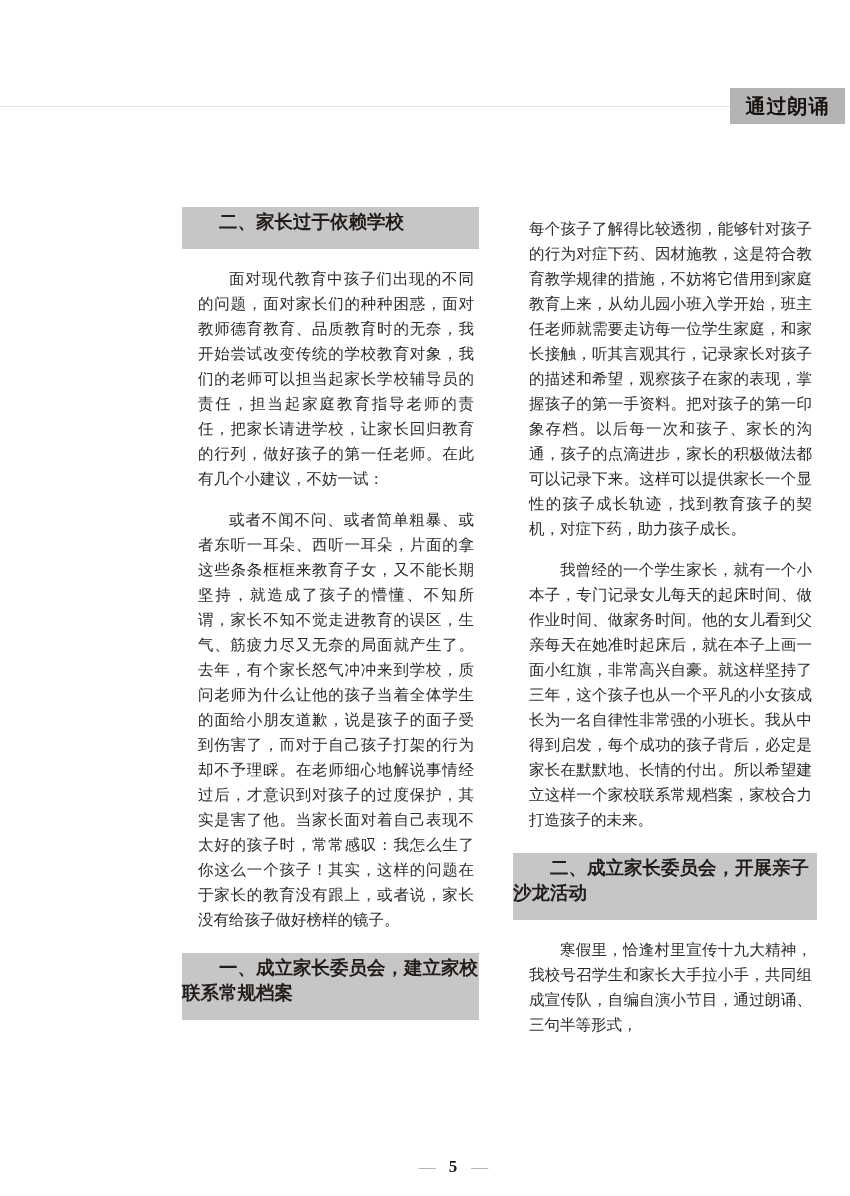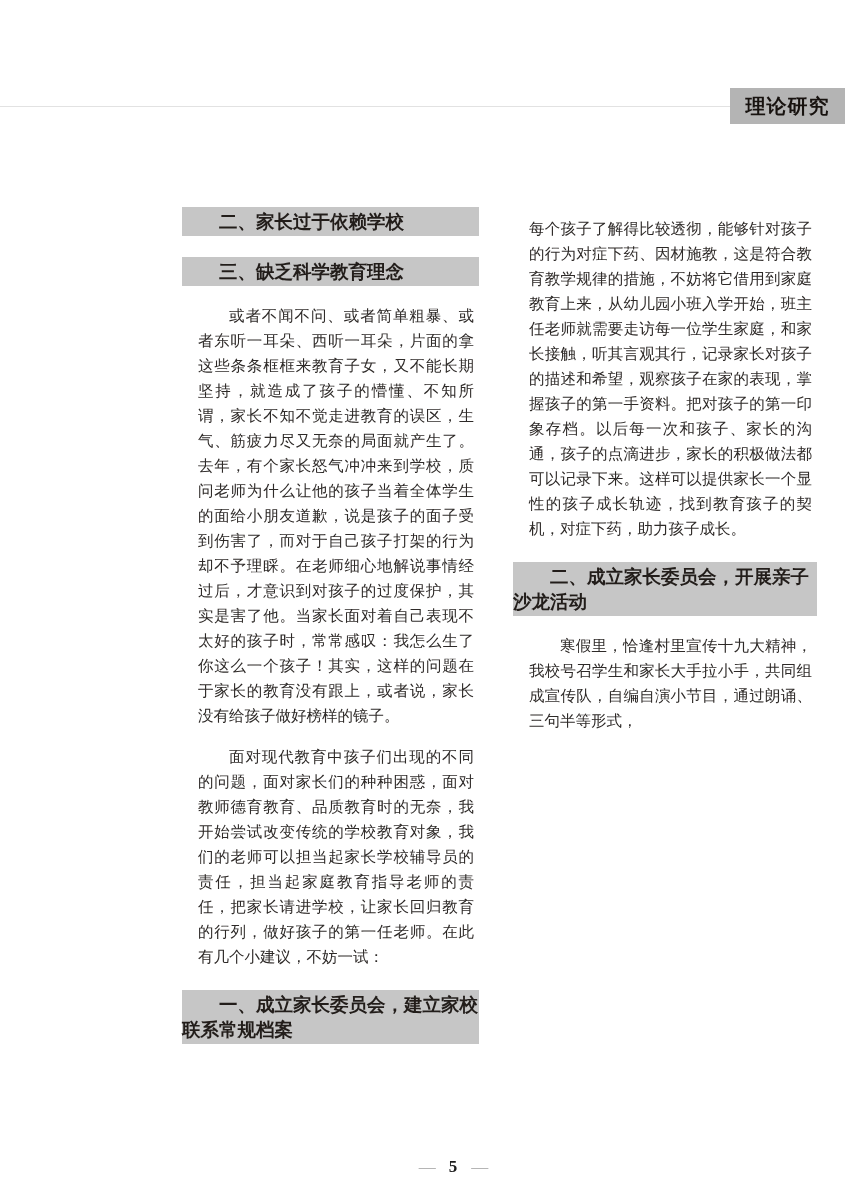--- a/index.html
+++ b/index.html
@@ -47,21 +47,21 @@
   .col-right { left: 513px; width: 315px; }
 
   .hbar {
     background: #c6c6c6;
     font-family: "Liberation Sans", "DejaVu Sans", sans-serif;
     font-weight: bold;
     font-size: 18.5px;
     line-height: 25px;
     color: #221d1a;
     margin: 0 11px 17px 0;
-    padding: 2px 0 2px 0;
+    padding: 2px 0 15px 0;
     text-indent: 2em;
     text-align: left;
   }
   .hbar.first { margin-top: 7px; }
   .hbar.mid   { margin-top: 21px; }
 
   p.para { margin: 16px; }
   p.para.indent { text-indent: 2em; }
 
   
@@ -76,33 +76,33 @@
   }
   .footer .dash { color: #a9a9a9; letter-spacing: -1px; padding: 0 14px; font-weight: normal; }
   .footer .num  { color: #1c1c1c; font-weight: bold; font-family: "Liberation Serif", serif; }
 </style>
 </head>
 <body>
 
 <div class="page">
 
   <div class="header-rule"></div>
-  <div class="header-tag">理论研究</div>
+  <div class="header-tag">通过朗诵</div>
 
   <div class="col col-left">
     <h3 class="hbar first">二、家长过于依赖学校</h3>
-    <h3 class="hbar mid">三、缺乏科学教育理念</h3>
+    <p class="para indent">面对现代教育中孩子们出现的不同的问题，面对家长们的种种困惑，面对教师德育教育、品质教育时的无奈，我开始尝试改变传统的学校教育对象，我们的老师可以担当起家长学校辅导员的责任，担当起家庭教育指导老师的责任，把家长请进学校，让家长回归教育的行列，做好孩子的第一任老师。在此有几个小建议，不妨一试：</p>
     <p class="para indent">或者不闻不问、或者简单粗暴、或者东听一耳朵、西听一耳朵，片面的拿这些条条框框来教育子女，又不能长期坚持，就造成了孩子的懵懂、不知所谓，家长不知不觉走进教育的误区，生气、筋疲力尽又无奈的局面就产生了。去年，有个家长怒气冲冲来到学校，质问老师为什么让他的孩子当着全体学生的面给小朋友道歉，说是孩子的面子受到伤害了，而对于自己孩子打架的行为却不予理睬。在老师细心地解说事情经过后，才意识到对孩子的过度保护，其实是害了他。当家长面对着自己表现不太好的孩子时，常常感叹：我怎么生了你这么一个孩子！其实，这样的问题在于家长的教育没有跟上，或者说，家长没有给孩子做好榜样的镜子。</p>
-    <p class="para indent">面对现代教育中孩子们出现的不同的问题，面对家长们的种种困惑，面对教师德育教育、品质教育时的无奈，我开始尝试改变传统的学校教育对象，我们的老师可以担当起家长学校辅导员的责任，担当起家庭教育指导老师的责任，把家长请进学校，让家长回归教育的行列，做好孩子的第一任老师。在此有几个小建议，不妨一试：</p>
     <h3 class="hbar mid">一、成立家长委员会，建立家校联系常规档案</h3>
 
   </div>
 
   <div class="col col-right">
     <p class="para">每个孩子了解得比较透彻，能够针对孩子的行为对症下药、因材施教，这是符合教育教学规律的措施，不妨将它借用到家庭教育上来，从幼儿园小班入学开始，班主任老师就需要走访每一位学生家庭，和家长接触，听其言观其行，记录家长对孩子的描述和希望，观察孩子在家的表现，掌握孩子的第一手资料。把对孩子的第一印象存档。以后每一次和孩子、家长的沟通，孩子的点滴进步，家长的积极做法都可以记录下来。这样可以提供家长一个显性的孩子成长轨迹，找到教育孩子的契机，对症下药，助力孩子成长。</p>
+    <p class="para indent">我曾经的一个学生家长，就有一个小本子，专门记录女儿每天的起床时间、做作业时间、做家务时间。他的女儿看到父亲每天在她准时起床后，就在本子上画一面小红旗，非常高兴自豪。就这样坚持了三年，这个孩子也从一个平凡的小女孩成长为一名自律性非常强的小班长。我从中得到启发，每个成功的孩子背后，必定是家长在默默地、长情的付出。所以希望建立这样一个家校联系常规档案，家校合力打造孩子的未来。</p>
     <h3 class="hbar mid">二、成立家长委员会，开展亲子沙龙活动</h3>
     <p class="para indent">寒假里，恰逢村里宣传十九大精神，我校号召学生和家长大手拉小手，共同组成宣传队，自编自演小节目，通过朗诵、三句半等形式，</p>
   </div>
 
   <div class="footer">
     <span class="dash">—</span><span class="num">5</span><span class="dash">—</span>
   </div>
 
 </div>
 

